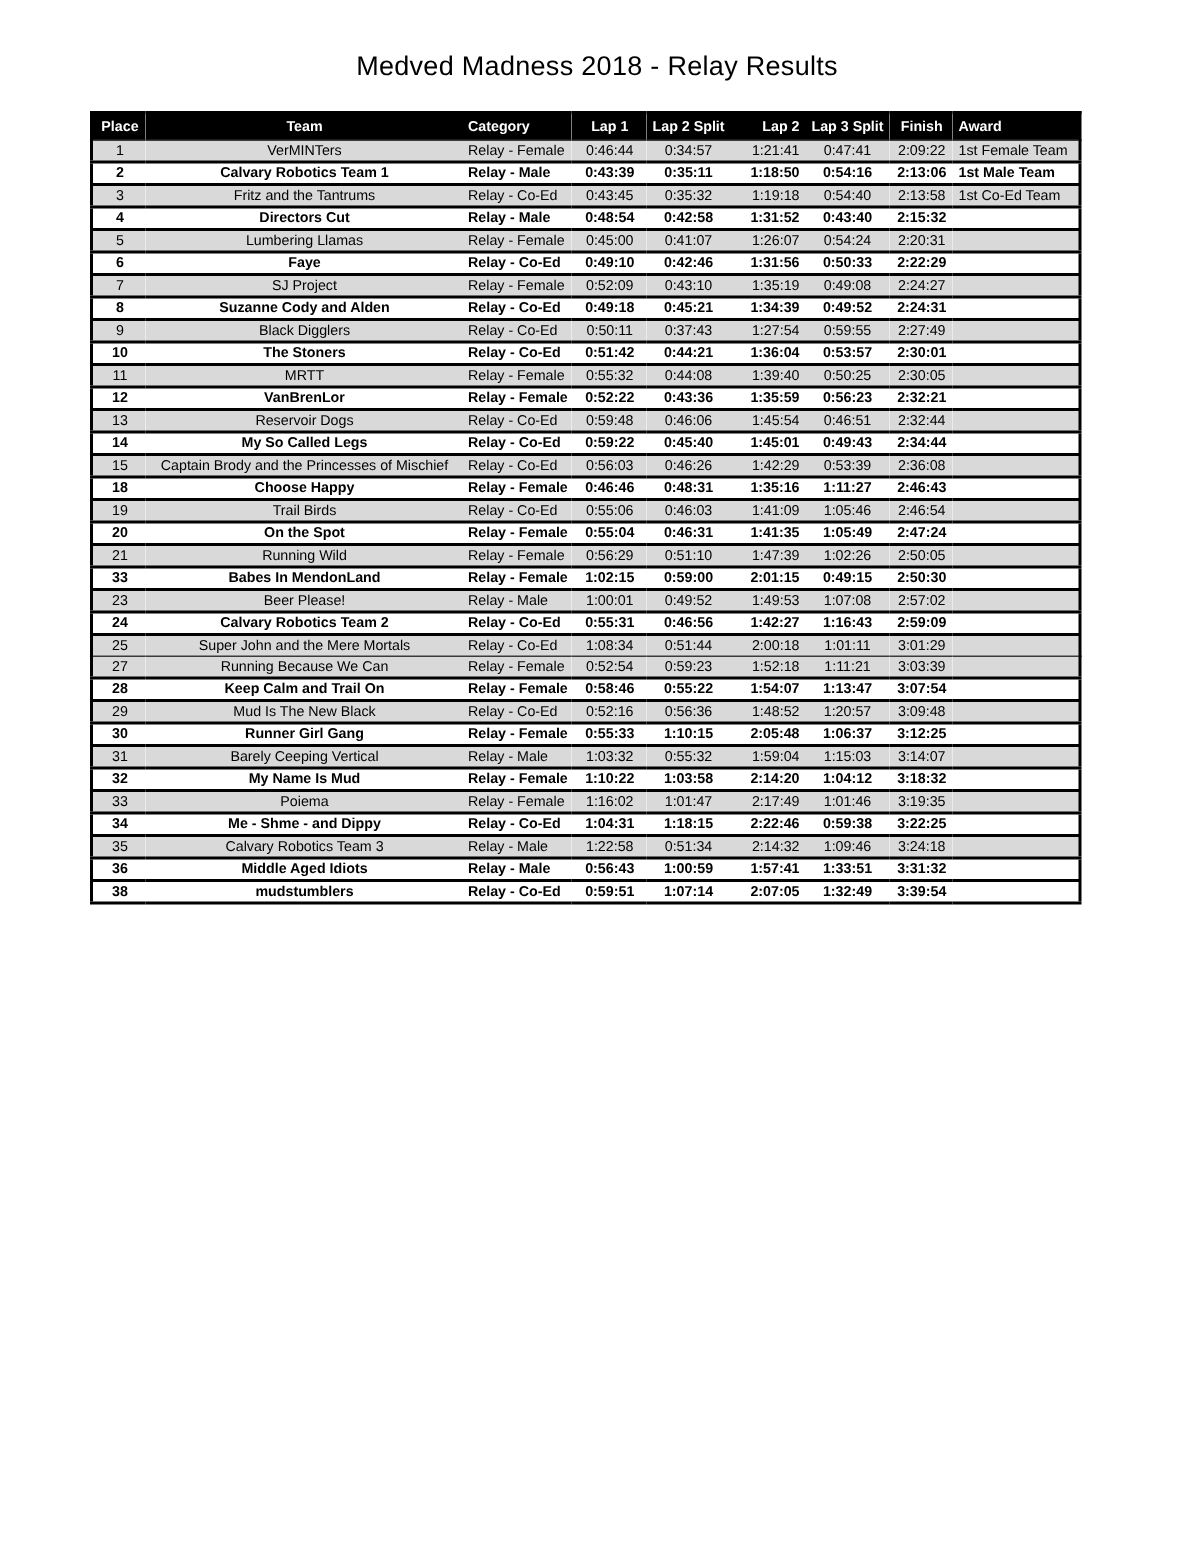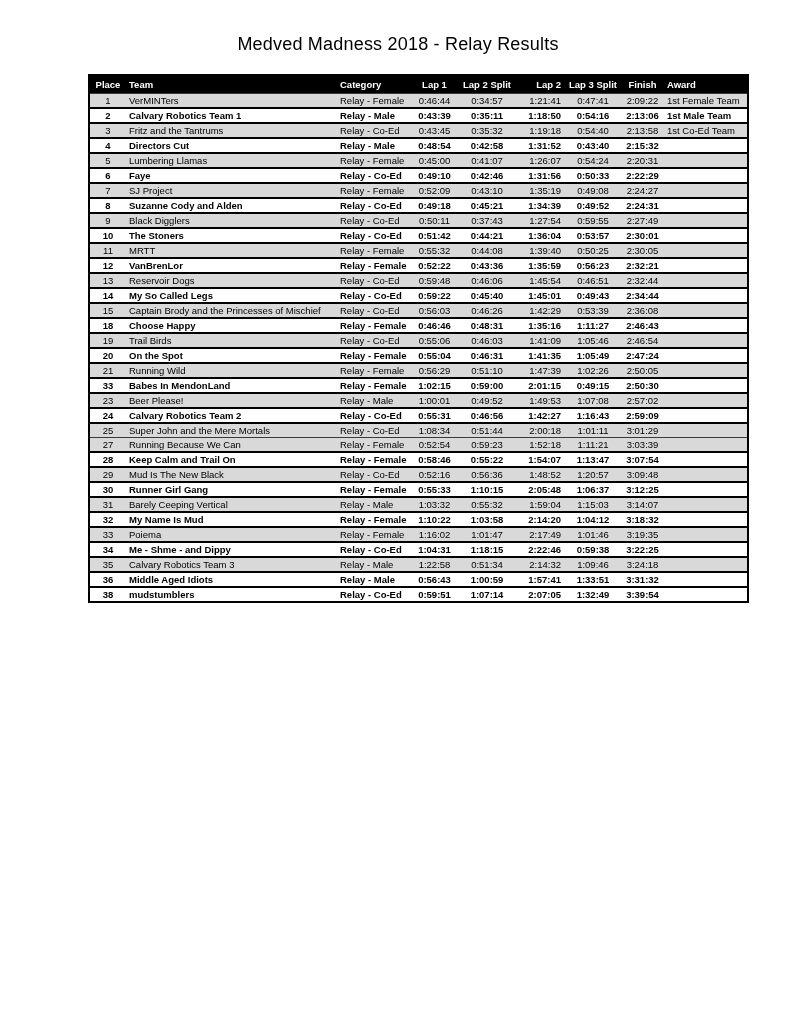--- a/index.html
+++ b/index.html
@@ -11,21 +11,21 @@
   }
   .page { width: 796px; height: 1030px; overflow: hidden; position: relative; }
   .page-title {
     margin-top: 34px;
     text-align: center;
     font-size: 18px;
     font-weight: normal;
     letter-spacing: 0.2px;
   }
   table.results {
-    margin: 19px 0 0 88px;
+    margin: 19px 0 0 60px;
     width: 659px;
     border-collapse: collapse;
     table-layout: fixed;
     font-size: 9.5px;
     border: 2px solid #000000;
   }
   th {
     background: var(--header-bg, #000000);
     color: var(--header-text, #ffffff);
     font-weight: bold;
@@ -40,21 +40,21 @@
     height: 14px;
     white-space: nowrap;
     overflow: hidden;
   }
   tr.row-alt td { background: var(--row-alt-bg, #d9d9d9); }
   tr.row-alt { border-top: 1px solid #3a3a3a; border-bottom: 1px solid #3a3a3a; }
   tr.row-bold td { background: var(--row-bg, #ffffff); font-weight: bold; }
   tr.row-bold { border-top: 2px solid #000000; border-bottom: 2px solid #000000; }
   
   .col-place     { width: 36px;  text-align: center; }
-  .col-team      { width: 211px; text-align: left; }
+  .col-team      { width: 211px; text-align: center; }
   .col-category  { width: 73px;  text-align: left; }
   .col-lap1      { width: 50px;  text-align: center; }
   .col-lap2split { width: 55px;  text-align: center; }
   .col-lap2      { width: 50px;  text-align: right; }
   .col-lap3split { width: 57px;  text-align: center; }
   .col-finish    { width: 42px;  text-align: center; }
   .col-award     { width: 85px;  text-align: left; }
   th.col-place   { text-align: center; }
 </style>
 </head>

